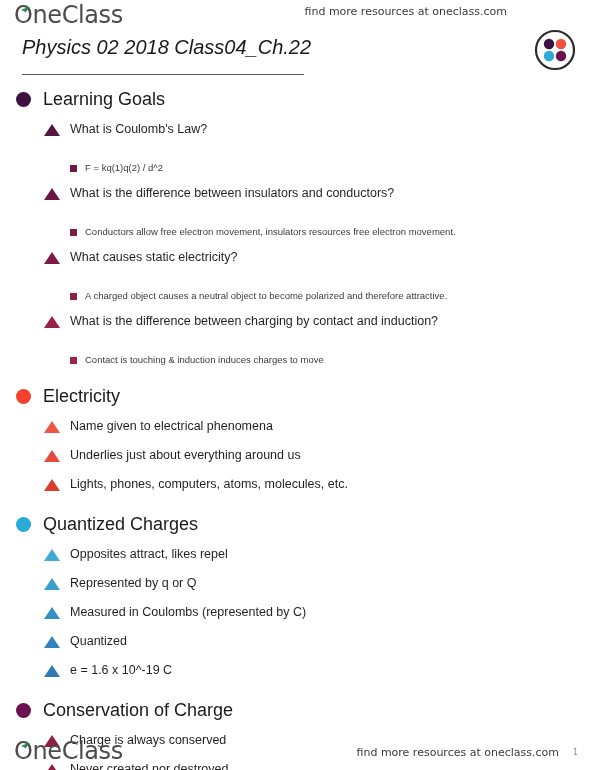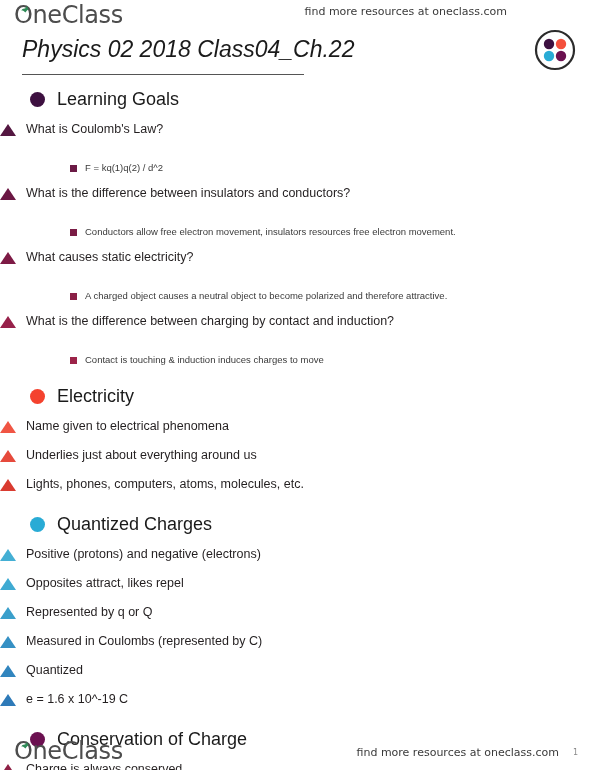--- a/index.html
+++ b/index.html
@@ -63,21 +63,21 @@
     right: 18px;
     top: 28px;
     width: 44px;
     height: 44px;
   }
 
   .doc-title {
     position: absolute;
     left: 22px;
     top: 36px;
-    font-size: 23px;
+    font-size: 20px;
     font-style: italic;
     font-weight: 400;
     color: #1a1a1a;
     letter-spacing: 0px;
     white-space: nowrap;
   }
   .title-rule {
     position: absolute;
     left: 22px;
     top: 74px;
@@ -92,41 +92,42 @@
     left: 0;
     top: 84px;
     width: 595px;
   }
 
   .section { margin: 0; }
 
   .section-head {
     display: flex;
     align-items: center;
-    padding-left: 30px;
+    padding-left: 16px;
     height: 30px;
   }
   .section-dot {
     width: 15px;
     height: 15px;
     border-radius: 50%;
     flex: 0 0 auto;
   }
   .section-title {
     margin-left: 12px;
     font-size: 18px;
     font-weight: 400;
     color: #1a1a1a;
     line-height: 22px;
     white-space: nowrap;
   }
 
   .lvl2 {
     display: flex;
     align-items: flex-start;
+    padding-left: 44px;
     min-height: 22px;
     margin-top: 7px;
     text-align: right;
   }
   .tri {
     width: 0; height: 0;
     border-left: 8px solid transparent;
     border-right: 8px solid transparent;
     flex: 0 0 auto;
     margin-top: 3px;
@@ -279,24 +280,20 @@
       <div class="lvl2">
         <span class="tri" style="border-bottom: 12px solid rgb(217, 59, 48);"></span>
         <span class="lvl2-text">Lights, phones, computers, atoms, molecules, etc.</span>
       </div>
     </div>
     <div class="sec-gap"></div>
     <div class="section">
       <div class="section-head">
         <span class="section-dot" style="background: rgb(41, 171, 213);"></span>
         <span class="section-title">Quantized Charges</span>
-      </div>
-      <div class="lvl2">
-        <span class="tri" style="border-bottom: 12px solid rgb(68, 175, 212);"></span>
-        <span class="lvl2-text">Positive (protons) and negative (electrons)</span>
       </div>
       <div class="lvl2">
         <span class="tri" style="border-bottom: 12px solid rgb(63, 170, 210);"></span>
         <span class="lvl2-text">Opposites attract, likes repel</span>
       </div>
       <div class="lvl2">
         <span class="tri" style="border-bottom: 12px solid rgb(58, 159, 203);"></span>
         <span class="lvl2-text">Represented by q or Q</span>
       </div>
       <div class="lvl2">

